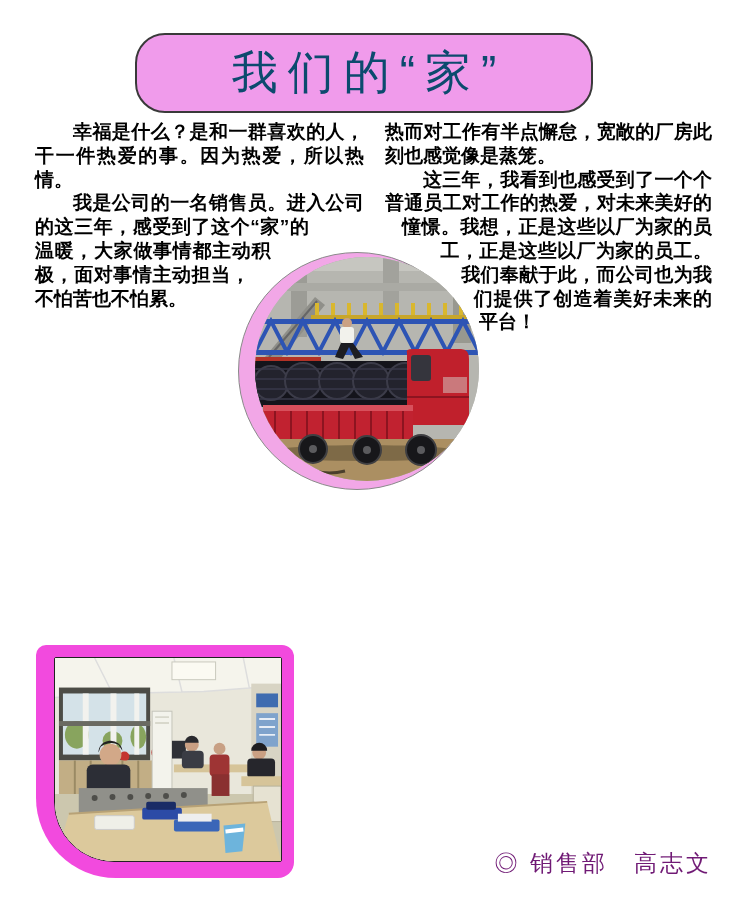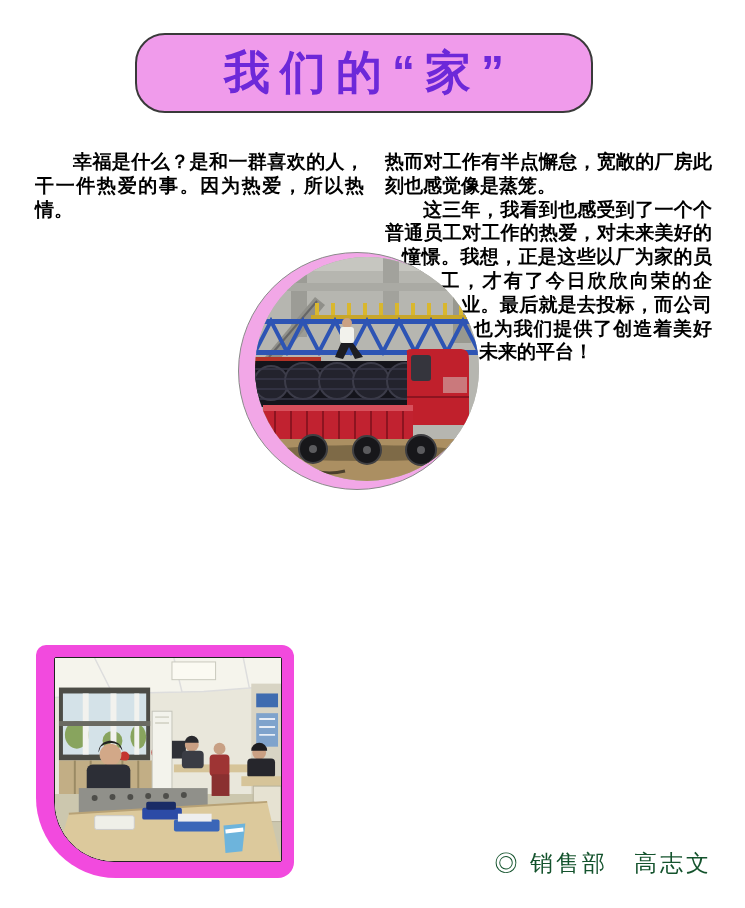--- a/index.html
+++ b/index.html
@@ -8,27 +8,27 @@
     font-family:"Liberation Sans",sans-serif;overflow:hidden;color:#000;
   }
 
   
   .title-banner{
     position:absolute;left:135px;top:33px;width:454px;height:76px;
     background:#F09BEB;border:2px solid #3a3a3a;border-radius:30px;
     display:flex;align-items:center;justify-content:center;
   }
   .title-text{
-    font-size:46px;font-weight:bold;letter-spacing:10px;color:#6d28d9;
+    font-size:46px;font-weight:normal;letter-spacing:10px;color:#0c4a6e;
     padding-left:10px;white-space:nowrap;
   }
 
   
   .column{
-    position:absolute;top:150px;font-size:19px;line-height:23.8px;
+    position:absolute;top:120px;font-size:19px;line-height:23.8px;
     font-weight:bold;text-align:justify;text-justify:inter-character;color:#000;
   }
   .column p{margin:0;}
   .col-left{left:35px;width:329px;height:510px;}
   .col-right{left:385px;width:327px;height:710px;}
   .indent{text-indent:2em;}
 
   
   .spacer-left{
     float:right;width:124px;height:360px;
@@ -57,39 +57,40 @@
   }
   .photo-office{
     position:absolute;left:18px;top:12px;right:12px;bottom:16px;
     border:1px solid #222;border-radius:2px 2px 2px 60px;overflow:hidden;background:#e9e7db;
   }
   .photo-office svg{display:block;width:100%;height:100%;}
 
   
   .byline{
     position:absolute;left:385px;top:848px;width:327px;text-align:right;
-    font-size:23px;letter-spacing:3px;color:#14532d;font-weight:normal;
+    font-size:23px;letter-spacing:3px;color:#701a75;font-weight:normal;
   }
 </style>
 </head>
 <body>
 
 <div class="title-banner">
   <span class="title-text">我们的“家”</span>
 </div>
 
 <div class="column col-left">
   <div class="spacer-left"></div>
   <p class="indent">幸福是什么？是和一群喜欢的人，干一件热爱的事。因为热爱，所以热情。</p>
+  <p class="indent">我是公司的一名销售员。进入公司的这三年，感受到了这个“家”的温暖，大家做事情都主动积极，面对事情主动担当，不怕苦也不怕累。</p>
 </div>
 
 <div class="column col-right">
   <div class="spacer-right"></div>
   <p>热而对工作有半点懈怠，宽敞的厂房此刻也感觉像是蒸笼。</p>
-  <p class="indent">这三年，我看到也感受到了一个个普通员工对工作的热爱，对未来美好的憧憬。我想，正是这些以厂为家的员工，才有了今日欣欣向荣的企业。最后就是去投标，而公司也为我们提供了创造着美好未来的平台！</p>
+  <p class="indent">这三年，我看到也感受到了一个个普通员工对工作的热爱，对未来美好的憧憬。我想，正是这些以厂为家的员工，正是这些以厂为家的员工。我们奉献于此，而公司也为我们提供了创造着美好未来的平台！</p>
 </div>
 
 <div class="photo-ring"></div>
 <div class="photo-circle">
   <svg viewBox="0 0 224 224" preserveAspectRatio="none">
     <rect width="224" height="224" fill="#b6b6b0"></rect>
     <rect x="0" y="0" width="224" height="14" fill="#c6c6c0"></rect>
     <rect x="36" y="0" width="16" height="80" fill="#9c9c96"></rect>
     <rect x="128" y="0" width="16" height="64" fill="#a2a29c"></rect>
     <rect x="198" y="0" width="18" height="86" fill="#98988f"></rect>

